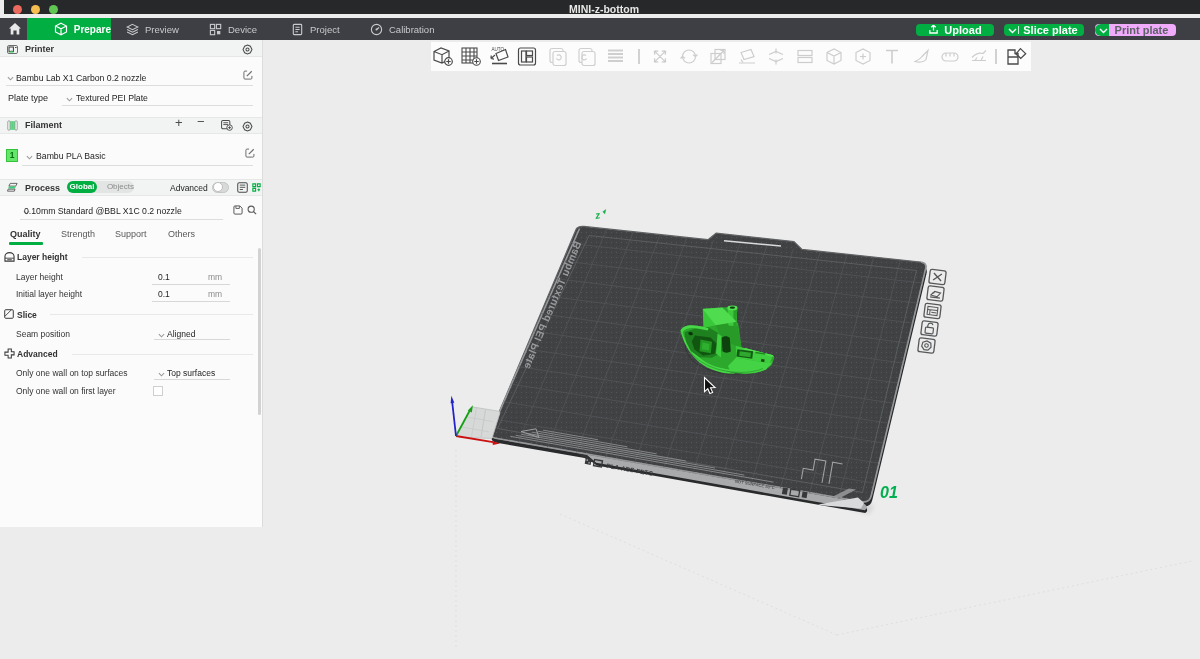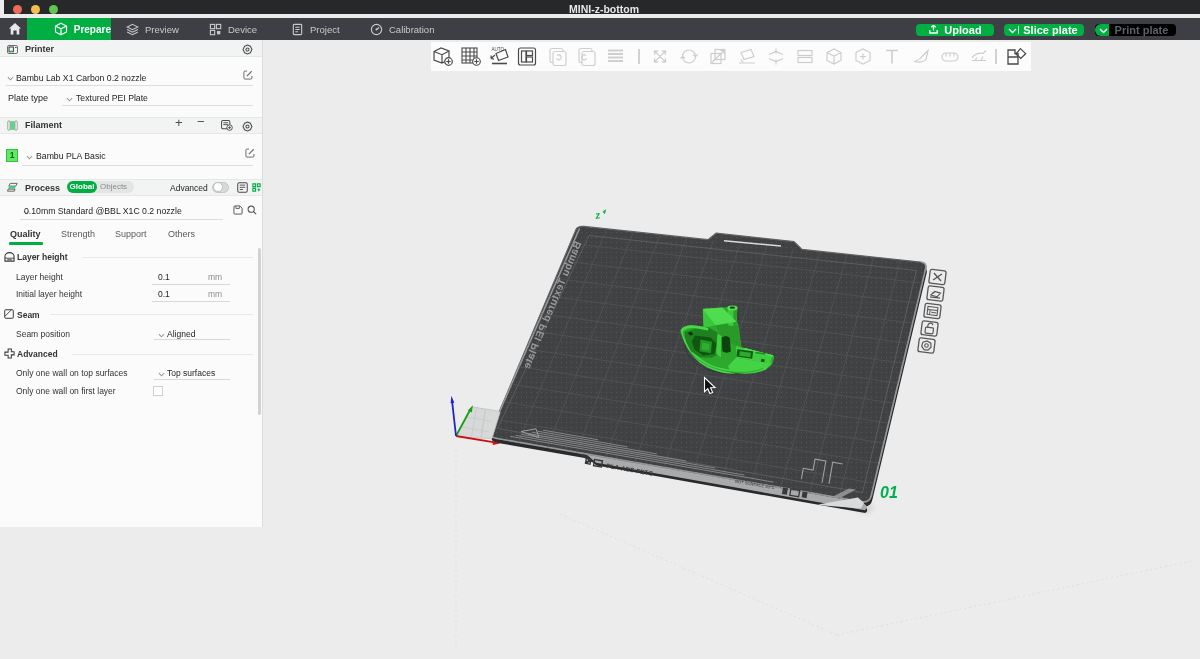--- a/index.html
+++ b/index.html
@@ -67,21 +67,21 @@
         <path d="M6 1.2 V7 M6 1.2 L3.6 3.6 M6 1.2 L8.4 3.6" stroke="#fff" stroke-width="1.4" fill="none"></path>
         <path d="M2 6.5 V9.8 H10 V6.5" stroke="#fff" stroke-width="1.4" fill="none"></path>
       </svg>Upload</div>
   <div class="pill" style="left:1004px;width:80px;">
     <svg width="9" height="6" viewBox="0 0 9 6" style="position:absolute;left:4px;top:4.5px;">
         <path d="M1 1 L4.5 4.5 8 1" stroke="#fff" stroke-width="1.4" fill="none"></path>
       </svg>
     <div style="position:absolute;left:13.5px;top:2.5px;bottom:2.5px;width:1px;background:rgba(255,255,255,.8);"></div>
     <span style="margin-left:13px;">Slice plate</span>
   </div>
-  <div class="pill" style="left:1095px;width:81px;background:#000000;">
+  <div class="pill" style="left:1095px;width:81px;background:#f0abfc;">
     <div style="position:absolute;left:0;top:0;width:14px;height:12.5px;border-radius:7px 0 0 7px;background:#00AE42;"></div>
     <svg width="9" height="6" viewBox="0 0 9 6" style="position:absolute;left:3.5px;top:4.5px;">
         <path d="M1 1 L4.5 4.5 8 1" stroke="#fff" stroke-width="1.4" fill="none"></path>
       </svg>
     <span style="margin-left:12px;color:#5E6266;">Print plate</span>
   </div>
 </div>
 
 <div id="viewport">
 <svg class="abs" style="left:0;top:0;" width="1200" height="659" viewBox="0 0 1200 659">
@@ -362,21 +362,21 @@
 
   <div class="shead" style="top:139px;height:17px;"></div>
   <svg class="ico" style="left:7px;top:142px;" width="12" height="11" viewBox="0 0 13 12">
       <path d="M3.5 1.5 L11 1.5 L9.5 4.5 L2 4.5 Z" fill="none" stroke="#5a5a5a" stroke-width="1"></path>
       <path d="M2 5 L9.5 5 L8.8 7.2 L1.3 7.2 Z" fill="#3ED47A"></path>
       <path d="M1.2 7.8 L8.7 7.8 L8 10 L0.5 10 Z" fill="none" stroke="#5a5a5a" stroke-width="1"></path>
     </svg>
   <div class="stxt b" style="left:25px;top:142.5px;">Process</div>
   <div class="abs" style="left:67px;top:141px;width:67px;height:12px;border-radius:7px;background:#E3E4E4;"></div>
   <div class="abs" style="left:67px;top:141px;width:30px;height:12px;border-radius:7px;background:#00AE42;color:#fff;font-size:8px;font-weight:bold;text-align:center;line-height:12px;">Global</div>
-  <div class="abs" style="left:100px;top:141px;width:34px;height:12px;color:#8C8C8C;font-size:8px;text-align:left;line-height:12px;">Objects</div>
+  <div class="abs" style="left:100px;top:141px;width:34px;height:12px;color:#8C8C8C;font-size:8px;text-align:right;line-height:12px;">Objects</div>
   <div class="stxt" style="left:170px;top:142.5px;font-size:8.5px;">Advanced</div>
   <div class="abs" style="left:212px;top:141.5px;width:17px;height:11px;border-radius:6px;background:#D8D9D9;border:1px solid #C4C5C5;box-sizing:border-box;"></div>
   <div class="abs" style="left:212.5px;top:142px;width:10px;height:10px;border-radius:50%;background:#fff;border:1px solid #BFBFBF;box-sizing:border-box;"></div>
   <svg class="ico" style="left:237px;top:141.5px;" width="11" height="11" viewBox="0 0 12 12">
       <rect x="0.8" y="0.8" width="10.4" height="10.4" rx="1.6" fill="none" stroke="#4a4a4a" stroke-width="1.1"></rect>
       <path d="M3 3.4 H9 M3 5.8 H9 M3 8.2 H6.5" stroke="#4a4a4a" stroke-width="1"></path>
     </svg>
   <svg class="ico" style="left:250.5px;top:141.5px;" width="11" height="11" viewBox="0 0 12 12">
       <path d="M2 2 H5 V5 H2 Z M7 2 H10 V5 H7 Z M2 7 H5 V10 H2 Z" fill="none" stroke="#00AE42" stroke-width="1.2"></path>
       <path d="M7 8.5 H10 M8.5 7 V10" stroke="#00AE42" stroke-width="1.2"></path>
@@ -414,21 +414,21 @@
   <div class="uline" style="left:152px;top:243.5px;width:78px;background:#D8D8D8;"></div>
   <div class="stxt" style="left:16px;top:249px;color:#333;font-size:8.5px;">Initial layer height</div>
   <div class="stxt" style="left:158px;top:249px;font-size:8.5px;">0.1</div>
   <div class="stxt" style="left:208px;top:249px;color:#8C8C8C;font-size:8.5px;">mm</div>
   <div class="uline" style="left:152px;top:260.5px;width:78px;background:#D8D8D8;"></div>
 
   <svg class="ico" style="left:4px;top:269px;" width="10" height="10" viewBox="0 0 11 11">
       <rect x="0.8" y="0.8" width="9.4" height="9.4" rx="1" fill="none" stroke="#3a3a3a" stroke-width="1.1"></rect>
       <path d="M1 8 L8 1" stroke="#3a3a3a" stroke-width="1"></path>
     </svg>
-  <div class="stxt b" style="left:17px;top:270px;font-size:8.5px;">Seam</div>
+  <div class="stxt b" style="left:17px;top:270px;font-size:8.5px;">Slice</div>
   <div class="uline" style="left:50px;top:274px;width:203px;background:#E8E8E8;"></div>
   <div class="stxt" style="left:16px;top:289px;color:#333;font-size:8.5px;">Seam position</div>
   <svg class="chev" style="left:158px;top:292px;" viewBox="0 0 8 8">
       <path d="M1 2.5 4 5.5 7 2.5" stroke="#9a9a9a" fill="none" stroke-width="1.2"></path>
     </svg>
   <div class="stxt" style="left:167px;top:289px;font-size:8.5px;text-align:center;">Aligned</div>
   <div class="uline" style="left:154px;top:299px;width:76px;background:#D8D8D8;"></div>
 
   <svg class="ico" style="left:4px;top:308px;" width="11" height="11" viewBox="0 0 12 12">
       <path d="M4.5 1 8 1 8 4 11 4 11 7.5 8 7.5 8 11 4.5 11 4.5 8 1 8 1 4.5 4.5 4.5 Z" fill="none" stroke="#3a3a3a" stroke-width="1.1"></path>

